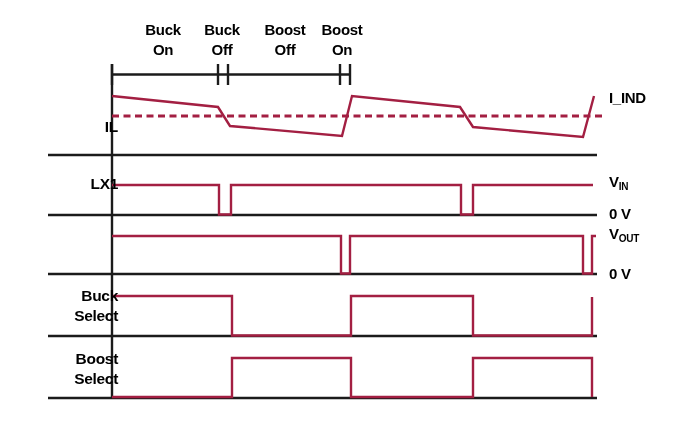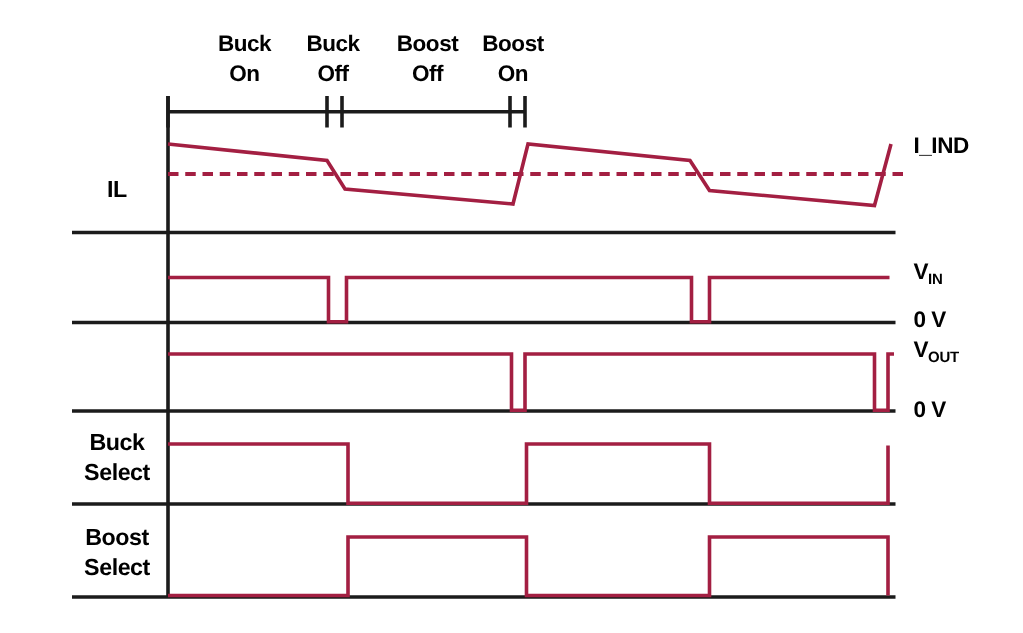--- a/index.html
+++ b/index.html
@@ -8,21 +8,21 @@
     font-family:"Liberation Sans",sans-serif;font-weight:700;color:#000000;
     overflow:hidden;
     padding-left:24px;
   }
   .canvas{position:absolute;left:0;top:0;}
   .plabel{
     position:absolute;top:20px;width:80px;text-align:center;
     font-size:15px;line-height:20px;letter-spacing:-0.3px;white-space:nowrap;
   }
   .llabel{
-    position:absolute;left:38px;width:80px;text-align:center;
+    position:absolute;left:38px;width:80px;text-align:right;
     font-size:15.5px;line-height:20px;letter-spacing:-0.3px;
   }
   .rlabel{
     position:absolute;left:609px;font-size:15px;line-height:20px;
     letter-spacing:-0.3px;white-space:nowrap;
   }
   .sub{font-size:10px;vertical-align:-3px;letter-spacing:-0.2px;text-align:right;}
 </style>
 </head>
 <body>
@@ -61,20 +61,21 @@
   <div class="plabel" style="left:245px">
     <div>Boost</div>
     <div>Off</div>
   </div>
   <div class="plabel" style="left:302px">
     <div>Boost</div>
     <div>On</div>
   </div>
 
   <div class="llabel" style="top:117px">IL</div>
+  <div class="llabel" style="top:174px">LX1</div>
   <div class="llabel" style="top:286px">
     <div>Buck</div>
     <div>Select</div>
   </div>
   <div class="llabel" style="top:349px">
     <div>Boost</div>
     <div>Select</div>
   </div>
 
   <div class="rlabel" style="top:88px">I_IND</div>

